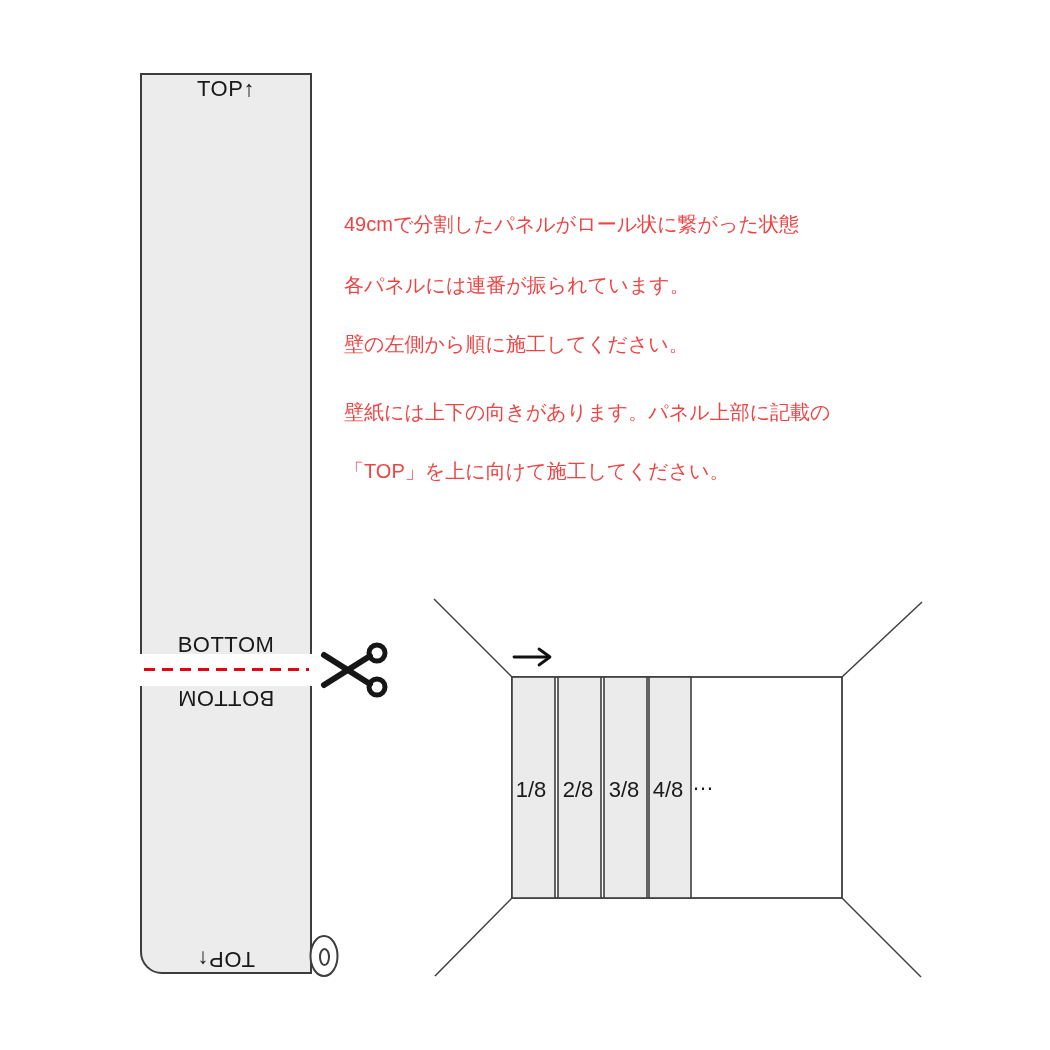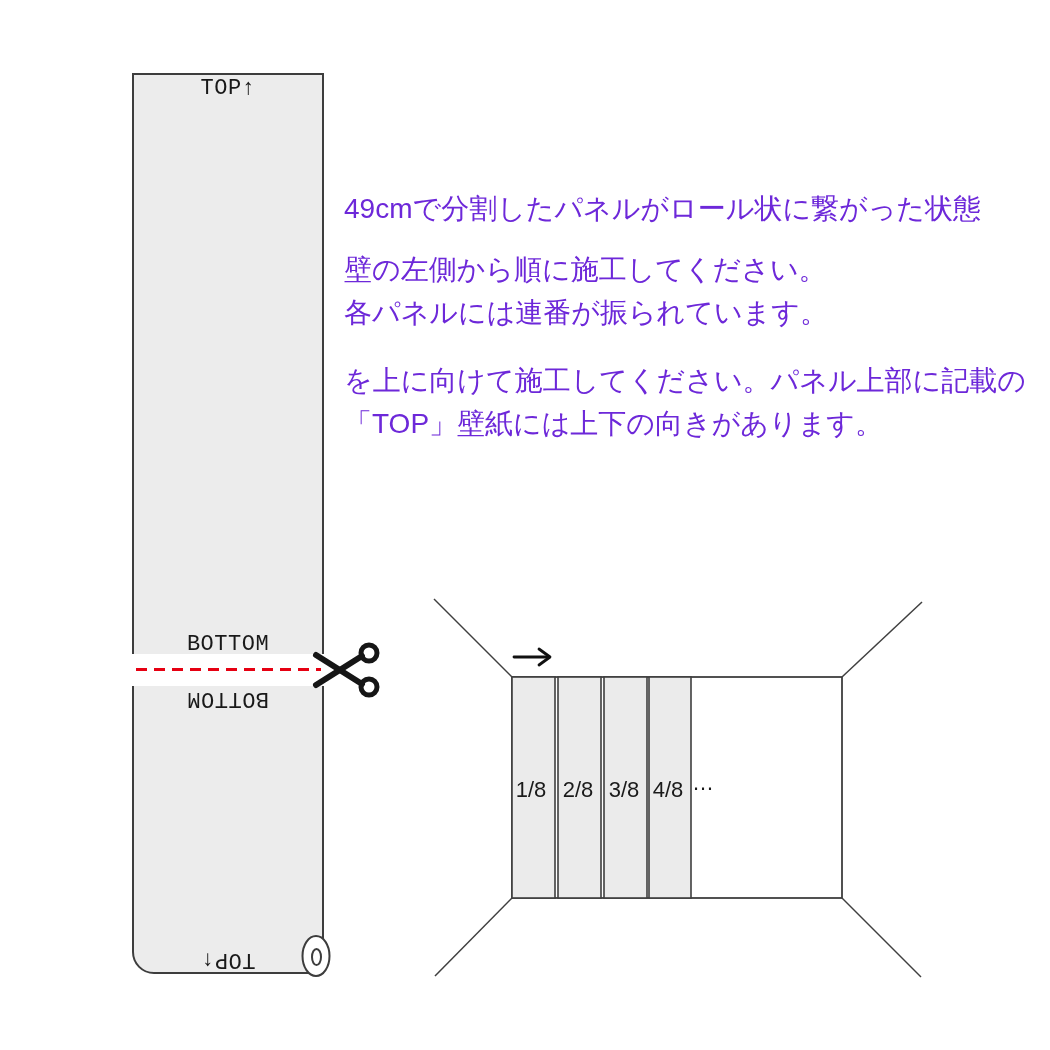--- a/index.html
+++ b/index.html
@@ -1,21 +1,21 @@
 <!DOCTYPE html>
 <html><head>
 <meta charset="utf-8">
 <style>
   html,body{margin:0;padding:0;background:#fff;}
   .stage{
     position:relative;width:1050px;height:1050px;background:#ffffff;overflow:hidden;
     font-family:"Liberation Sans","DejaVu Sans",sans-serif;color:#1a1a1a;
   }
   
-  .roll-figure{position:absolute;left:132px;top:73px;width:192px;height:901px;font-family:Liberation Mono, monospace;}
+  .roll-figure{position:absolute;left:140px;top:73px;width:172px;height:901px;}
   .panel-rect{
     position:absolute;left:0;top:0;right:0;bottom:0;
     background:#ececec;border:2px solid #3d3d3d;
     border-radius:0 0 0 22px;box-sizing:border-box;
   }
   .panel-label{
     position:absolute;left:0;width:100%;text-align:center;
     font-size:22px;line-height:22px;letter-spacing:.5px;color:#191919;white-space:nowrap;
   }
   .panel-label.rot{transform:rotate(180deg);}
@@ -30,21 +30,21 @@
     position:absolute;left:7px;right:6px;top:14px;height:3px;
     background:repeating-linear-gradient(to right,#e60012 0 11px,transparent 11px 18px);
   }
   .scissors-svg{position:absolute;left:178px;top:568px;}
   .rollend-svg{position:absolute;left:162px;top:855px;}
   
   .instructions{position:absolute;left:344px;top:187px;width:640px;}
   .instructions .para{margin:0;}
   .instructions .para + .para{margin-top:18px;}
   .instructions .para.p3{margin-top:25px;}
-  .txt-line{font-size:28px;line-height:43px;white-space:nowrap;color:#6d28d9;}
+  .txt-line{font-size:20px;line-height:43px;white-space:nowrap;color:#ef4444;margin-top:16px;}
   
   .wall-svg{position:absolute;left:420px;top:590px;}
   .wall-svg text{
     font-family:"Liberation Sans","DejaVu Sans",sans-serif;
     font-size:22px;fill:#1a1a1a;
   }
 </style>
 </head>
 <body>
 
@@ -76,26 +76,26 @@
       <circle cx="59" cy="12" r="8" fill="none" stroke="#161616" stroke-width="5"></circle>
       <circle cx="59" cy="46" r="8" fill="none" stroke="#161616" stroke-width="5"></circle>
     </svg>
   </div>
 
   <div class="instructions">
     <div class="para p1">
       <div class="txt-line">49cmで分割したパネルがロール状に繋がった状態</div>
     </div>
     <div class="para p2">
+      <div class="txt-line">各パネルには連番が振られています。</div>
       <div class="txt-line">壁の左側から順に施工してください。</div>
-      <div class="txt-line">各パネルには連番が振られています。</div>
     </div>
     <div class="para p3">
-      <div class="txt-line">を上に向けて施工してください。パネル上部に記載の</div>
-      <div class="txt-line">「TOP」壁紙には上下の向きがあります。</div>
+      <div class="txt-line">壁紙には上下の向きがあります。パネル上部に記載の</div>
+      <div class="txt-line">「TOP」を上に向けて施工してください。</div>
     </div>
   </div>
 
   <svg class="wall-svg" width="520" height="400" viewBox="0 0 520 400">
 
     <line x1="92" y1="87" x2="14" y2="9" stroke="#3f3f3f" stroke-width="1.5"></line>
     <line x1="422" y1="87" x2="502" y2="12" stroke="#3f3f3f" stroke-width="1.5"></line>
     <line x1="92" y1="308" x2="15" y2="386" stroke="#3f3f3f" stroke-width="1.5"></line>
     <line x1="422" y1="308" x2="501" y2="387" stroke="#3f3f3f" stroke-width="1.5"></line>
 

